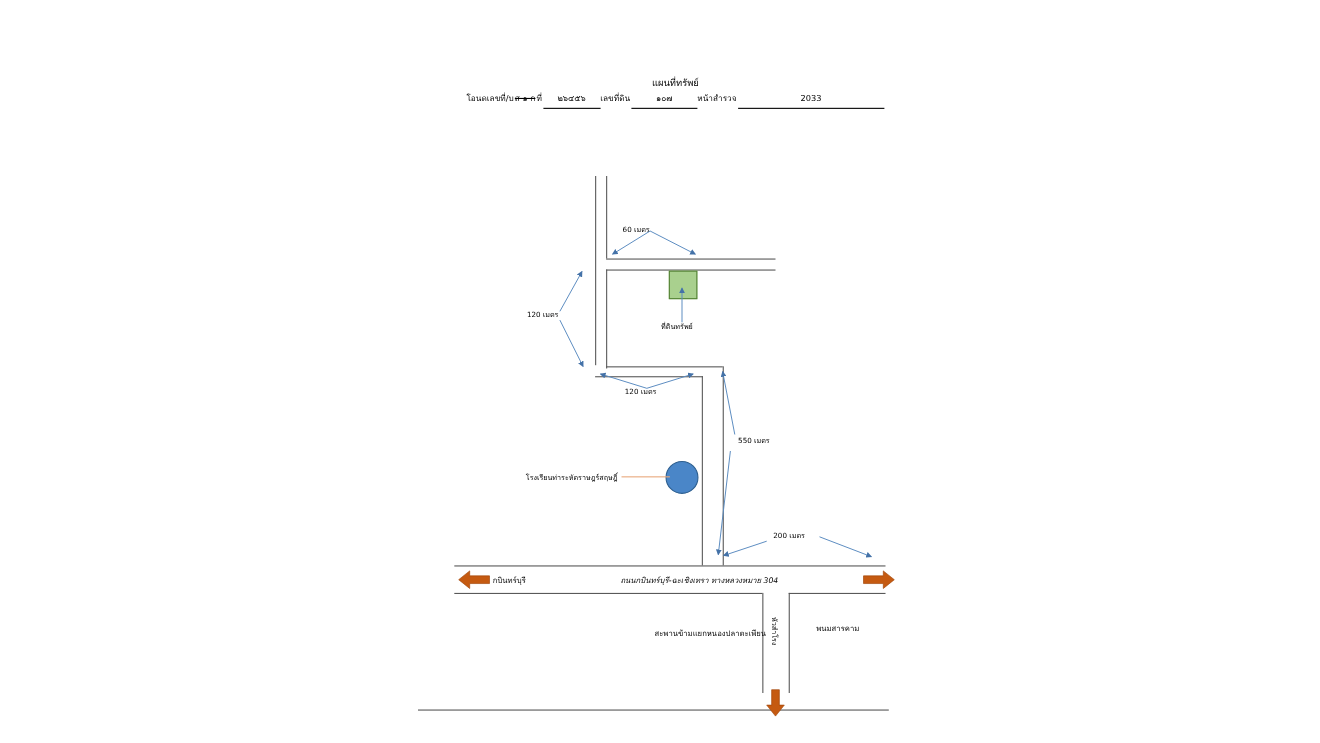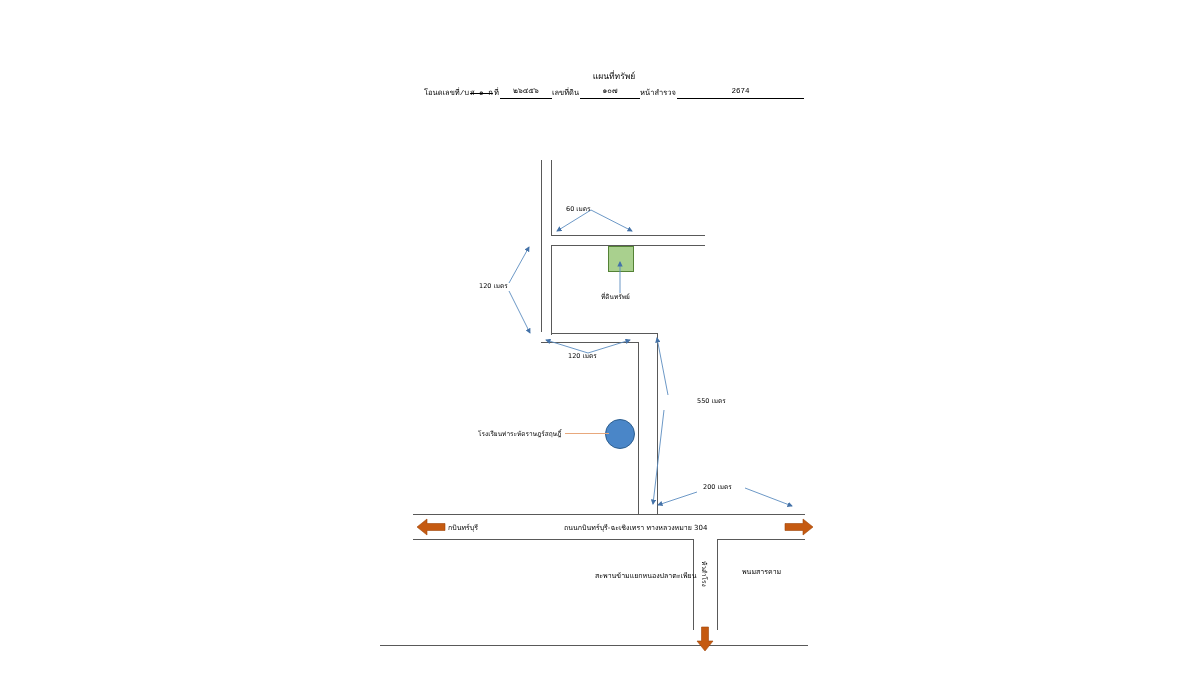--- a/index.html
+++ b/index.html
@@ -33,27 +33,25 @@
   #doc-title {
     text-align: center;
     font-size: 8.5px;
     color: #000;
     line-height: 12px;
     margin-bottom: 2px;
     white-space: nowrap;
   }
   .form-line {
     display: flex;
-    align-items: flex-end;
     font-size: 7.5px;
     color: #000;
     height: 15px;
     line-height: 11px;
     white-space: nowrap;
-    font-family: Liberation Mono, monospace;
   }
   .lbl { flex: none; padding-right: 1px; }
   .fill {
     flex: 1 1 auto;
     border-bottom: 0.8px solid #000;
     text-align: center;
     min-width: 10px;
     padding-bottom: 1px;
   }
   .strike { text-decoration: line-through; }
@@ -148,21 +146,21 @@
     <div id="doc-title">แผนที่ทรัพย์</div>
 
     <div class="form-line">
       <span class="lbl">โอนดเลขที่/บ</span>
       <span class="lbl strike">ส ๑ ก</span>
       <span class="lbl">ที่</span>
       <span class="fill" style="max-width:52px">๒๖๔๕๖</span>
       <span class="lbl">เลขที่ดิน</span>
       <span class="fill" style="max-width:60px">๑๐๗</span>
       <span class="lbl">หน้าสำรวจ</span>
-      <span class="fill">2674</span>
+      <span class="fill">2033</span>
     </div>
 
 
   </div>
 
   <div id="map">
 
     <div class="road v" style="left:541px; top:160px; height:172px;"></div>
     <div class="road v" style="left:551px; top:160px; height:75px;"></div>
 
@@ -237,31 +235,31 @@
         <path d="M9,24 L1,14 L5.5,14 L5.5,0 L12.5,0 L12.5,14 L17,14 z" fill="#c55a11" stroke="#a04508" stroke-width="0.6"></path>
       </svg>
     </div>
 
     <div class="maplabel" style="left:566px; top:205px;">60 เมตร</div>
 
     <div class="maplabel" style="left:479px; top:282px;">120 เมตร</div>
 
     <div class="maplabel" style="left:568px; top:352px;">120 เมตร</div>
 
-    <div class="maplabel" style="left:697px; top:397px;">550 เมตร</div>
+    <div class="maplabel" style="left:671px; top:397px;">550 เมตร</div>
 
     <div class="maplabel" style="left:703px; top:483px;">200 เมตร</div>
 
     <div class="maplabel" style="left:601px; top:293px;">ที่ดินทรัพย์</div>
 
     <div class="maplabel" style="left:478px; top:430px;">โรงเรียนท่าระหัดราษฎร์สฤษฎิ์</div>
 
     <div class="roadtext" style="left:448px; top:522px;">กบินทร์บุรี</div>
 
-    <div class="roadtext" style="left:564px; top:522px;">ถนนกบินทร์บุรี-ฉะเชิงเทรา ทางหลวงหมาย 304</div>
+    <div class="roadtext" style="left:564px; top:522px;font-style:italic;">ถนนกบินทร์บุรี-ฉะเชิงเทรา ทางหลวงหมาย 304</div>
 
     <div class="roadtext" style="left:742px; top:522px;margin-top:44px;">พนมสารคาม</div>
 
     <div class="roadtext" style="left:595px; top:570px;">สะพานข้ามแยกหนองปลาตะเพียน</div>
 
     <div class="vlabel" style="left:709px; top:561px;">หัวสำโรง</div>
 
   </div>
 </div>
 

